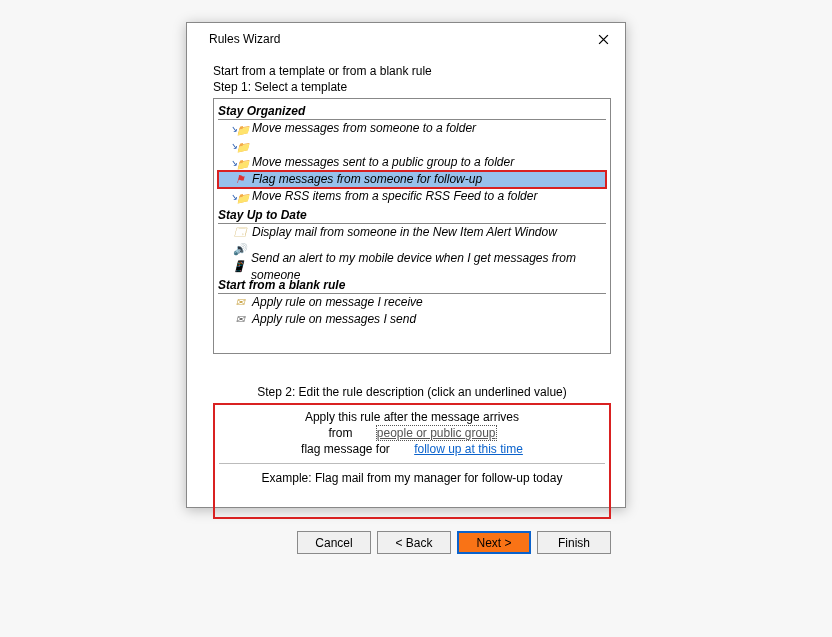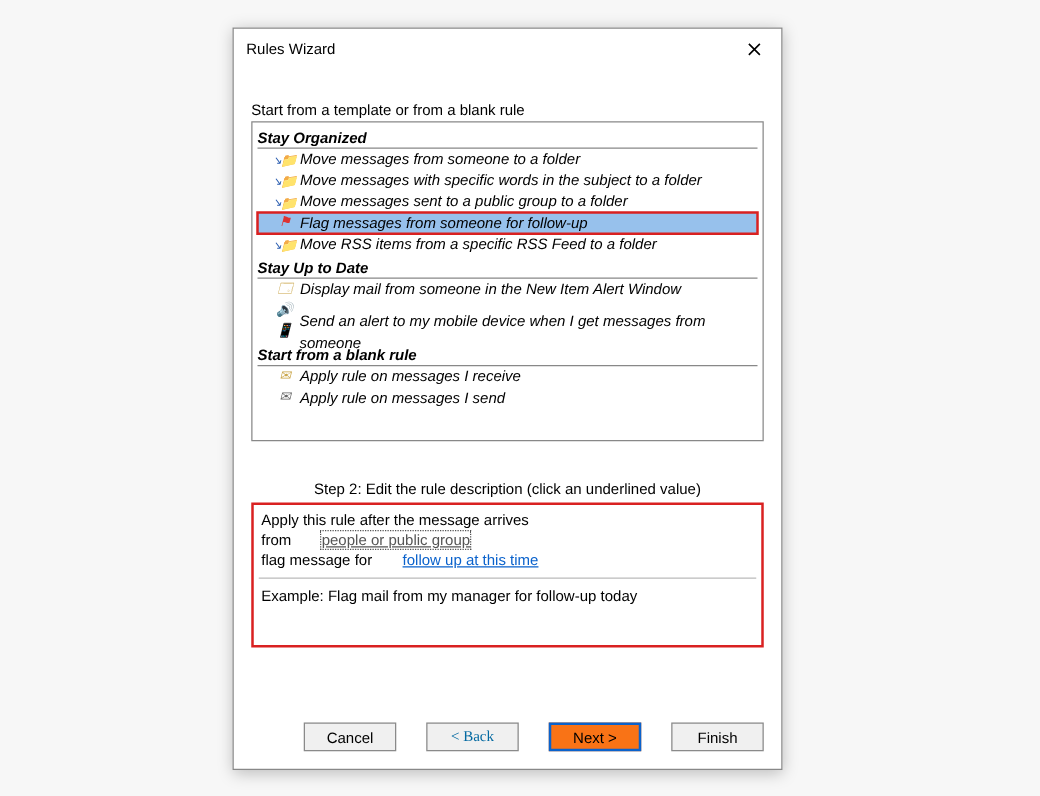--- a/index.html
+++ b/index.html
@@ -12,47 +12,48 @@
     font-family: "Segoe UI", Tahoma, Arial, sans-serif;
     font-size: 12px;
     color: #000;
     position: relative;
   }
   .dialog {
     position: absolute;
     left: 186px;
     top: 22px;
     width: 440px;
-    height: 594px;
+    height: 486px;
     background: #fff;
     border: 1px solid #888;
     box-shadow: 0 2px 12px rgba(0,0,0,0.25);
     display: flex;
     flex-direction: column;
+    padding-left: 12px;
   }
   .titlebar {
     display: flex;
     align-items: center;
     justify-content: space-between;
     padding: 6px 8px 4px 10px;
   }
   .titlebar-title { font-size: 12px; }
   .close-btn {
     width: 28px; height: 20px;
     display:flex; align-items:center; justify-content:center;
     font-size: 14px;
     cursor: pointer;
   }
   .content {
     padding: 8px 14px 0 14px;
     display: flex;
     flex-direction: column;
     flex: 1;
   }
-  .instr { margin-top: 20px; margin-bottom: 2px; }
+  .instr { margin-top: 3px; margin-bottom: 2px; }
   .step-label { margin-bottom: 4px; }
   .template-box {
     border: 1px solid #888;
     height: 256px;
     overflow: hidden;
     padding: 2px 4px 4px 4px;
     font-style: italic;
   }
   .section-head {
     font-weight: bold;
@@ -80,20 +81,21 @@
   .highlight-red {
     outline: 2px solid #d92121;
     outline-offset: -1px;
   }
   .step2-label { margin-top: 31px; margin-bottom: 4px; text-align: center; }
   .desc-box {
     border: 2px solid #d92121;
     height: 116px;
     padding: 4px 6px;
     position: relative;
+    text-align: center;
   }
   .desc-line { line-height: 16px; }
   .link {
     color: #0a62cc;
     text-decoration: underline;
     cursor: pointer;
     margin-left: 21px;
   }
   .link.dotted {
     color: #555;
@@ -101,36 +103,35 @@
     text-decoration: underline;
   }
   .divider-thin {
     border-top: 1px solid #bbb;
     margin: 6px -2px 6px -2px;
   }
   .example { font-weight: normal; }
   .button-row {
     display: flex;
     justify-content: flex-end;
-    gap: 24px;
+    gap: 6px;
     padding: 12px 14px 14px 0;
   }
   .btn {
     min-width: 74px;
     height: 23px;
     border: 1px solid #8a8a8a;
     background: #f0f0f0;
     font-size: 12px;
     font-family: inherit;
     cursor: pointer;
   }
   .btn:disabled {
-    color: #0369a1;
+    color: #000000;
     cursor: default;
-    font-family: Liberation Serif, serif;
   }
   .btn.primary {
     border: 2px solid #0a62cc;
     background: #f97316;
   }
   
   .ico-folder { color:#d9a23e; }
   .ico-arrow { color:#2a5db0; font-size:10px; }
   .ico-flag { color:#d33; }
   .ico-rss { color:#e07b1f; }
@@ -150,37 +151,37 @@
     <span class="titlebar-title">Rules Wizard</span>
     <span class="close-btn">
       <svg width="11" height="11" viewBox="0 0 10 10">
           <path d="M1 1 L9 9 M9 1 L1 9" stroke="#000" stroke-width="1.2"></path>
         </svg>
     </span>
   </div>
 
   <div class="content">
     <div class="instr">Start from a template or from a blank rule</div>
+    <div class="step-label">Step 1: Select a template</div>
 
     <div class="template-box">
       <div class="section-head">Stay Organized</div>
 
       <div class="tpl-item">
         <span class="ico ico-combo">
             <span class="a ico-arrow">↘</span>
             <span class="b ico-folder">📁</span>
           </span>
         <span>Move messages from someone to a folder</span>
       </div>
       <div class="tpl-item">
         <span class="ico ico-combo">
             <span class="a ico-arrow">↘</span>
             <span class="b ico-folder">📁</span>
           </span>
-        <span>Move messages with specific words in the subject to a folder</span>
       </div>
       <div class="tpl-item">
         <span class="ico ico-combo">
             <span class="a ico-arrow">↘</span>
             <span class="b ico-folder">📁</span>
           </span>
         <span>Move messages sent to a public group to a folder</span>
       </div>
       <div class="tpl-item selected highlight-red">
         <span class="ico ico-flag">⚑</span>
@@ -205,21 +206,21 @@
       </div>
       <div class="tpl-item">
         <span class="ico ico-phone">📱</span>
         <span>Send an alert to my mobile device when I get messages from someone</span>
       </div>
 
       <div class="section-head">Start from a blank rule</div>
 
       <div class="tpl-item">
         <span class="ico ico-env">✉</span>
-        <span>Apply rule on messages I receive</span>
+        <span>Apply rule on message I receive</span>
       </div>
       <div class="tpl-item">
         <span class="ico ico-send">✉</span>
         <span>Apply rule on messages I send</span>
       </div>
     </div>
 
     <div class="step2-label">Step 2: Edit the rule description (click an underlined value)</div>
 
     <div class="desc-box">

